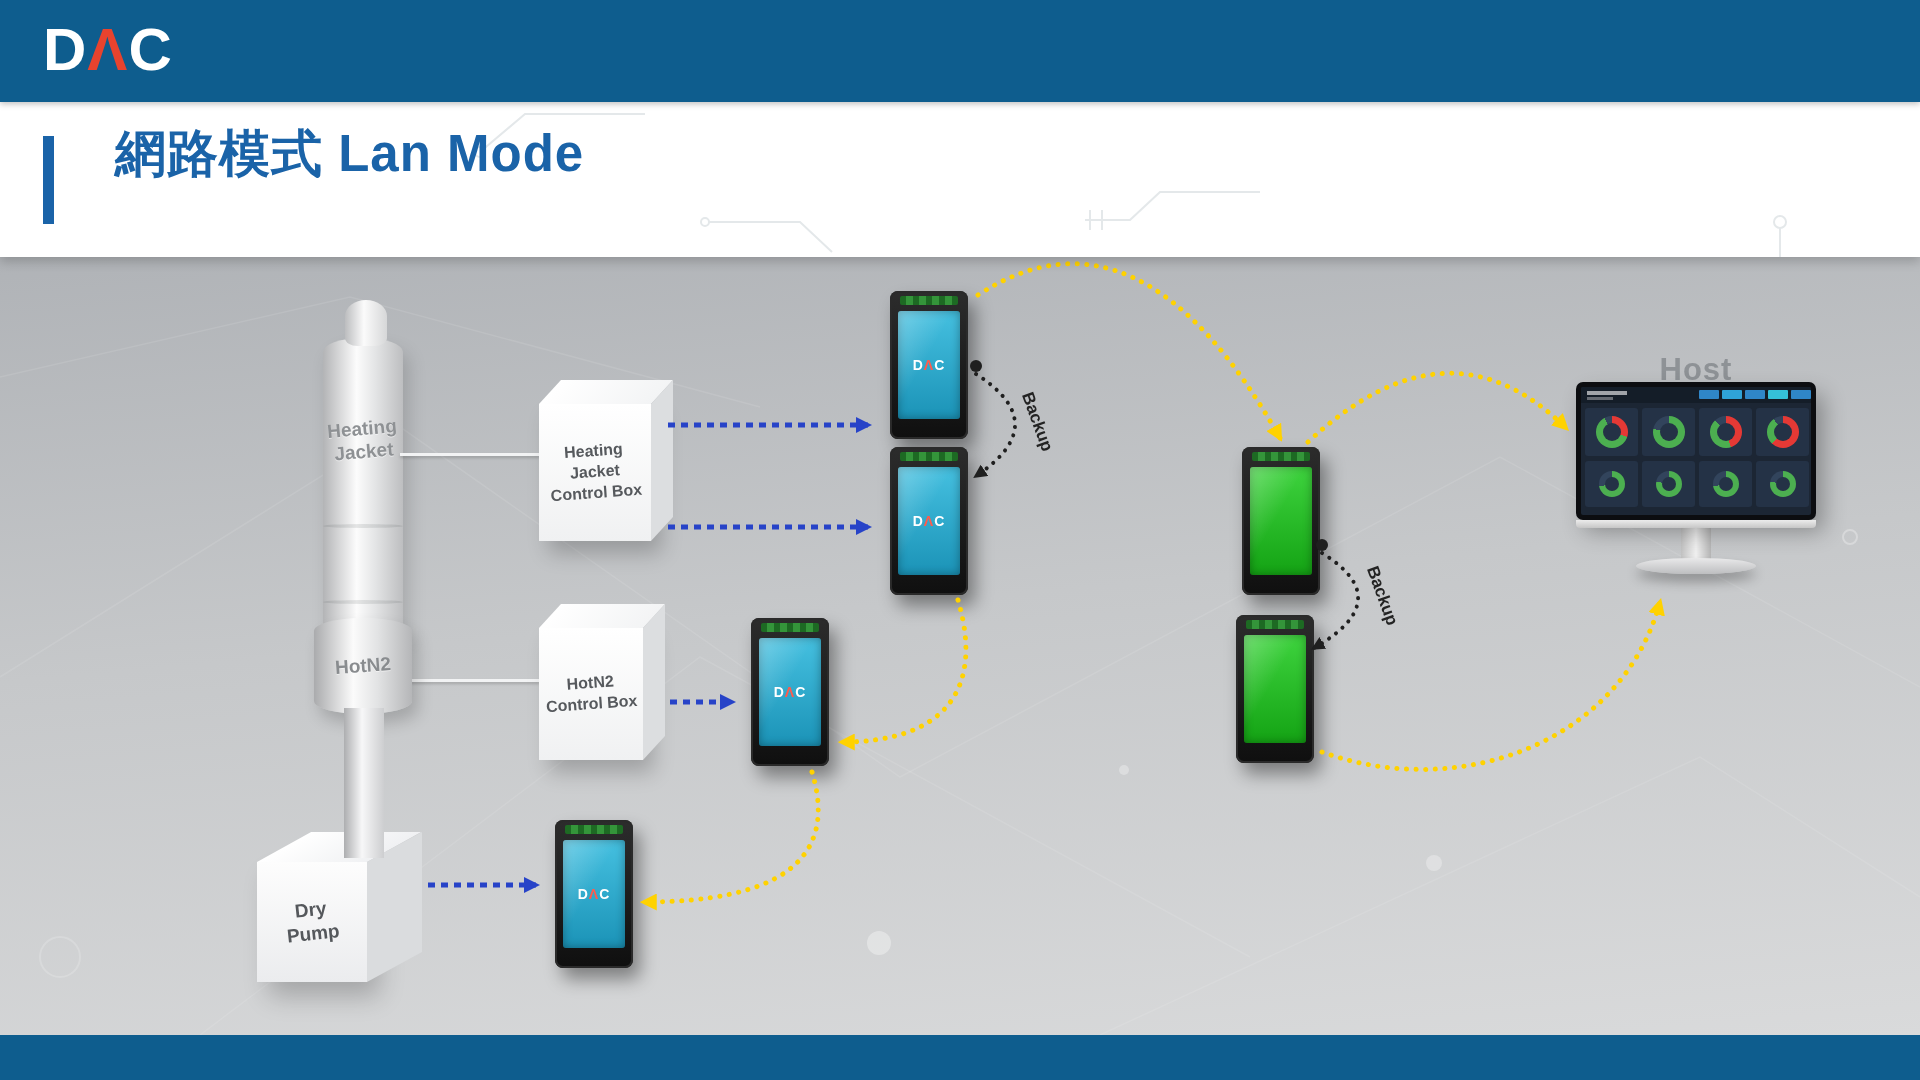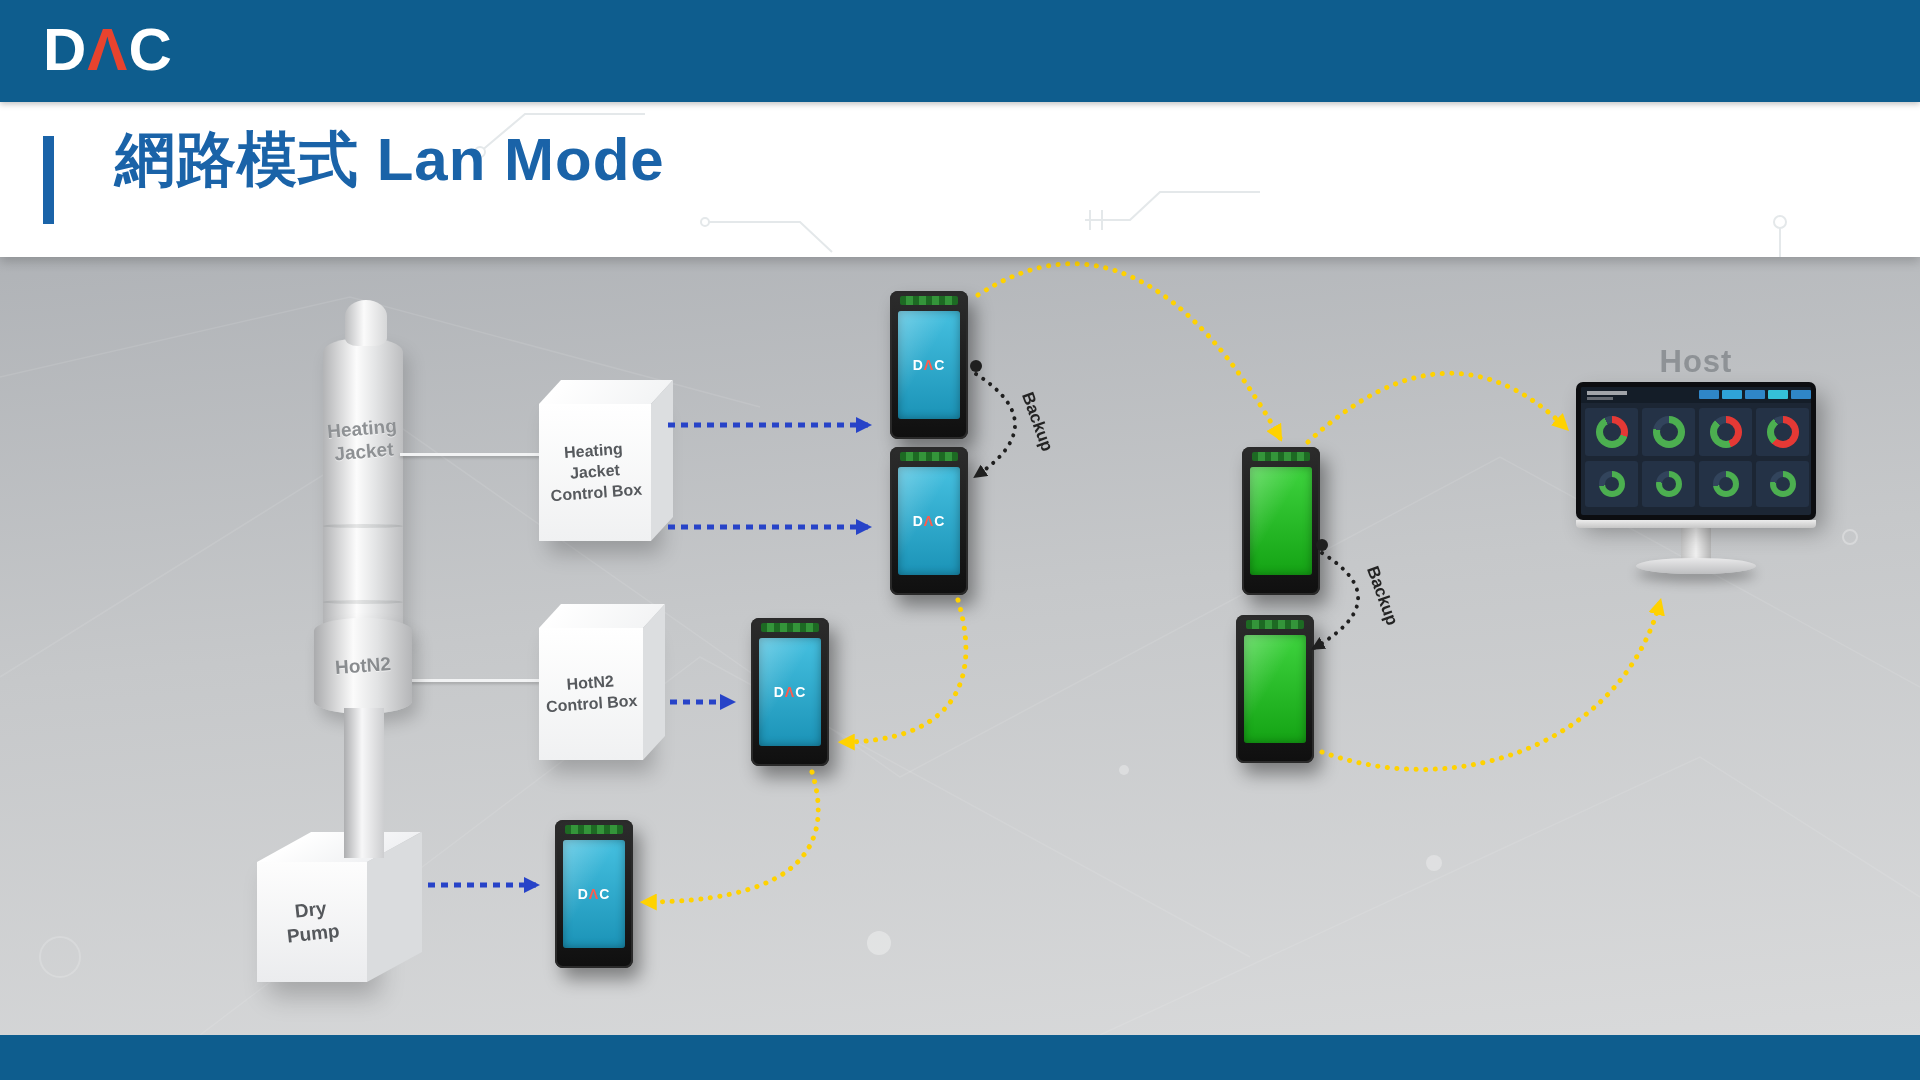--- a/index.html
+++ b/index.html
@@ -8,21 +8,21 @@
 
   
   .topbar{position:absolute;left:0;top:0;width:1920px;height:102px;background:#0e5d8e;z-index:20;box-shadow:0 2px 6px rgba(0,0,0,.25);}
   .logo{position:absolute;left:43px;top:14px;font-size:60px;font-weight:bold;letter-spacing:1px;color:#fff;line-height:72px;}
   .logo .red{color:#e8432e;}
   .subtitle{position:absolute;left:212px;top:24px;color:#fff;font-size:21px;line-height:28px;font-weight:400;letter-spacing:.4px;}
 
   
   .titleband{position:absolute;left:0;top:102px;width:1920px;height:155px;background:#ffffff;z-index:15;box-shadow:0 5px 10px rgba(0,0,0,.18);}
   .title-accent{position:absolute;left:43px;top:34px;width:11px;height:88px;background:#1a63a8;}
-  .page-title{position:absolute;left:115px;top:18px;margin:0;font-size:60px;font-weight:bold;color:#1a63a8;letter-spacing:1px;}
+  .page-title{position:absolute;left:115px;top:18px;margin:0;font-size:51px;font-weight:bold;color:#1a63a8;letter-spacing:1px;}
   .circuit{position:absolute;left:0;top:0;width:1920px;height:155px;pointer-events:none;}
 
   
   .diagram{position:absolute;left:0;top:257px;width:1920px;height:778px;background:linear-gradient(175deg,#b0b3b7 0%,#c6c8ca 45%,#d9dadb 100%);z-index:1;}
   .bgdecor{position:absolute;left:0;top:0;width:1920px;height:778px;pointer-events:none;}
 
   .stage{position:absolute;left:0;top:0;width:1920px;height:1080px;z-index:5;}
 
   
   .botbar{position:absolute;left:0;top:1035px;width:1920px;height:45px;background:#0e5d8e;z-index:20;}
@@ -58,21 +58,21 @@
   .device{position:absolute;width:78px;height:148px;background:linear-gradient(180deg,#2c2c2c,#0f0f0f);border-radius:8px;box-shadow:7px 11px 18px rgba(0,0,0,.4), inset 0 0 0 2px #2a2a2a;z-index:8;}
   .device .pcb{position:absolute;top:5px;left:10px;right:10px;height:9px;border-radius:2px;background:repeating-linear-gradient(90deg,#1d6a23 0 6px,#34953a 6px 13px);}
   .device .screen{position:absolute;top:20px;left:8px;right:8px;bottom:20px;border-radius:3px;display:flex;align-items:center;justify-content:center;overflow:hidden;box-shadow:inset 0 0 10px rgba(0,0,0,.35);}
   .device.teal .screen{background:linear-gradient(180deg,#45c0e0,#1b93b7);}
   .device.green .screen{background:linear-gradient(180deg,#3ed33e,#14a314);}
   .device .screen::after{content:'';position:absolute;inset:0;background:linear-gradient(120deg,rgba(255,255,255,.28),rgba(255,255,255,0) 45%);}
   .dlogo{color:#fff;font-weight:bold;font-size:14px;letter-spacing:1px;z-index:2;}
   .dlogo .red{color:#ff5b4d;}
 
   
-  .host-label{position:absolute;left:1616px;top:344px;width:160px;text-align:center;font-size:31px;font-weight:600;color:#8e9296;letter-spacing:1px;z-index:8;}
+  .host-label{position:absolute;left:1616px;top:352px;width:160px;text-align:center;font-size:31px;font-weight:600;color:#8e9296;letter-spacing:1px;z-index:8;}
   .bezel{position:absolute;left:1576px;top:382px;width:240px;height:138px;background:#0c0d10;border-radius:7px;padding:5px;box-sizing:border-box;z-index:8;box-shadow:8px 12px 22px rgba(0,0,0,.3);}
   .dash{position:relative;width:100%;height:100%;background:#1c2634;border-radius:2px;overflow:hidden;}
   .dash-header{position:absolute;left:0;top:0;width:100%;height:16px;background:#141d28;}
   .htext1{position:absolute;left:6px;top:4px;width:40px;height:4px;background:rgba(255,255,255,.6);}
   .htext2{position:absolute;left:6px;top:10px;width:26px;height:3px;background:rgba(255,255,255,.35);}
   .dtab{position:absolute;top:3px;width:20px;height:9px;border-radius:1px;}
   .dcard{position:absolute;width:53px;background:#243246;border-radius:3px;display:flex;align-items:center;justify-content:center;}
   .donut{position:relative;border-radius:50%;}
   .donut::after{content:'';position:absolute;inset:7px;background:#243246;border-radius:50%;}
   .donut.big{width:32px;height:32px;}

